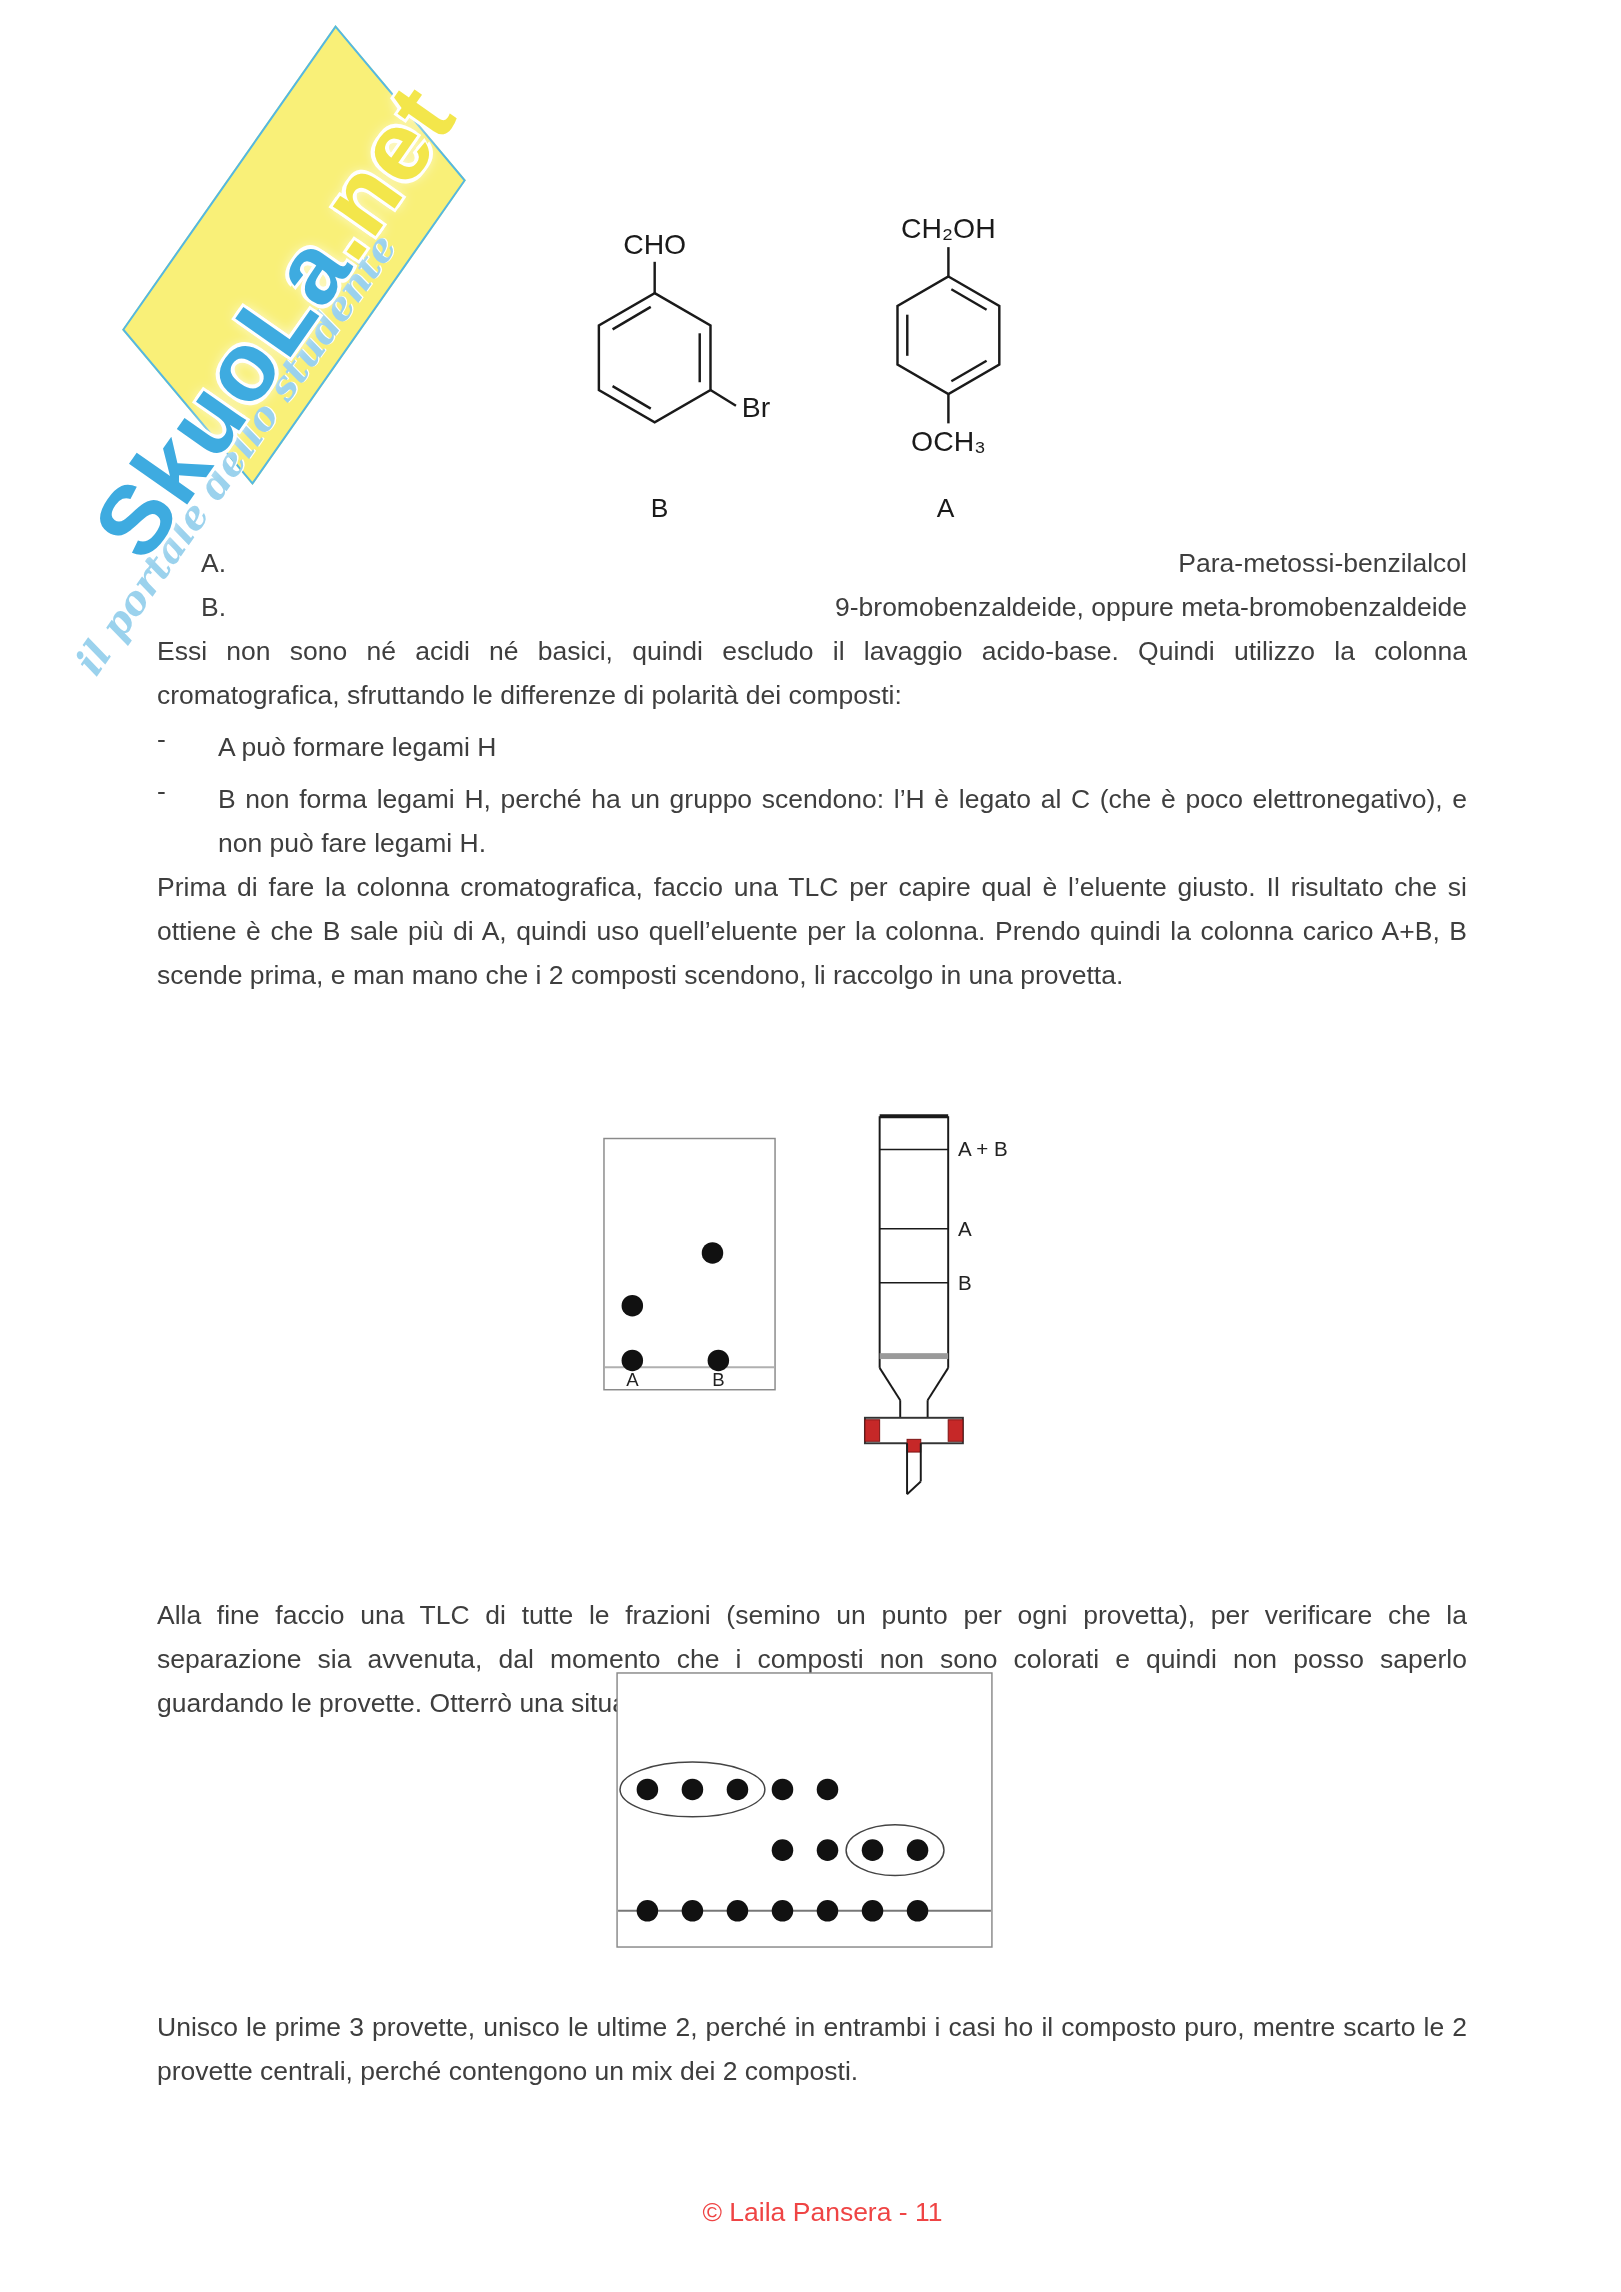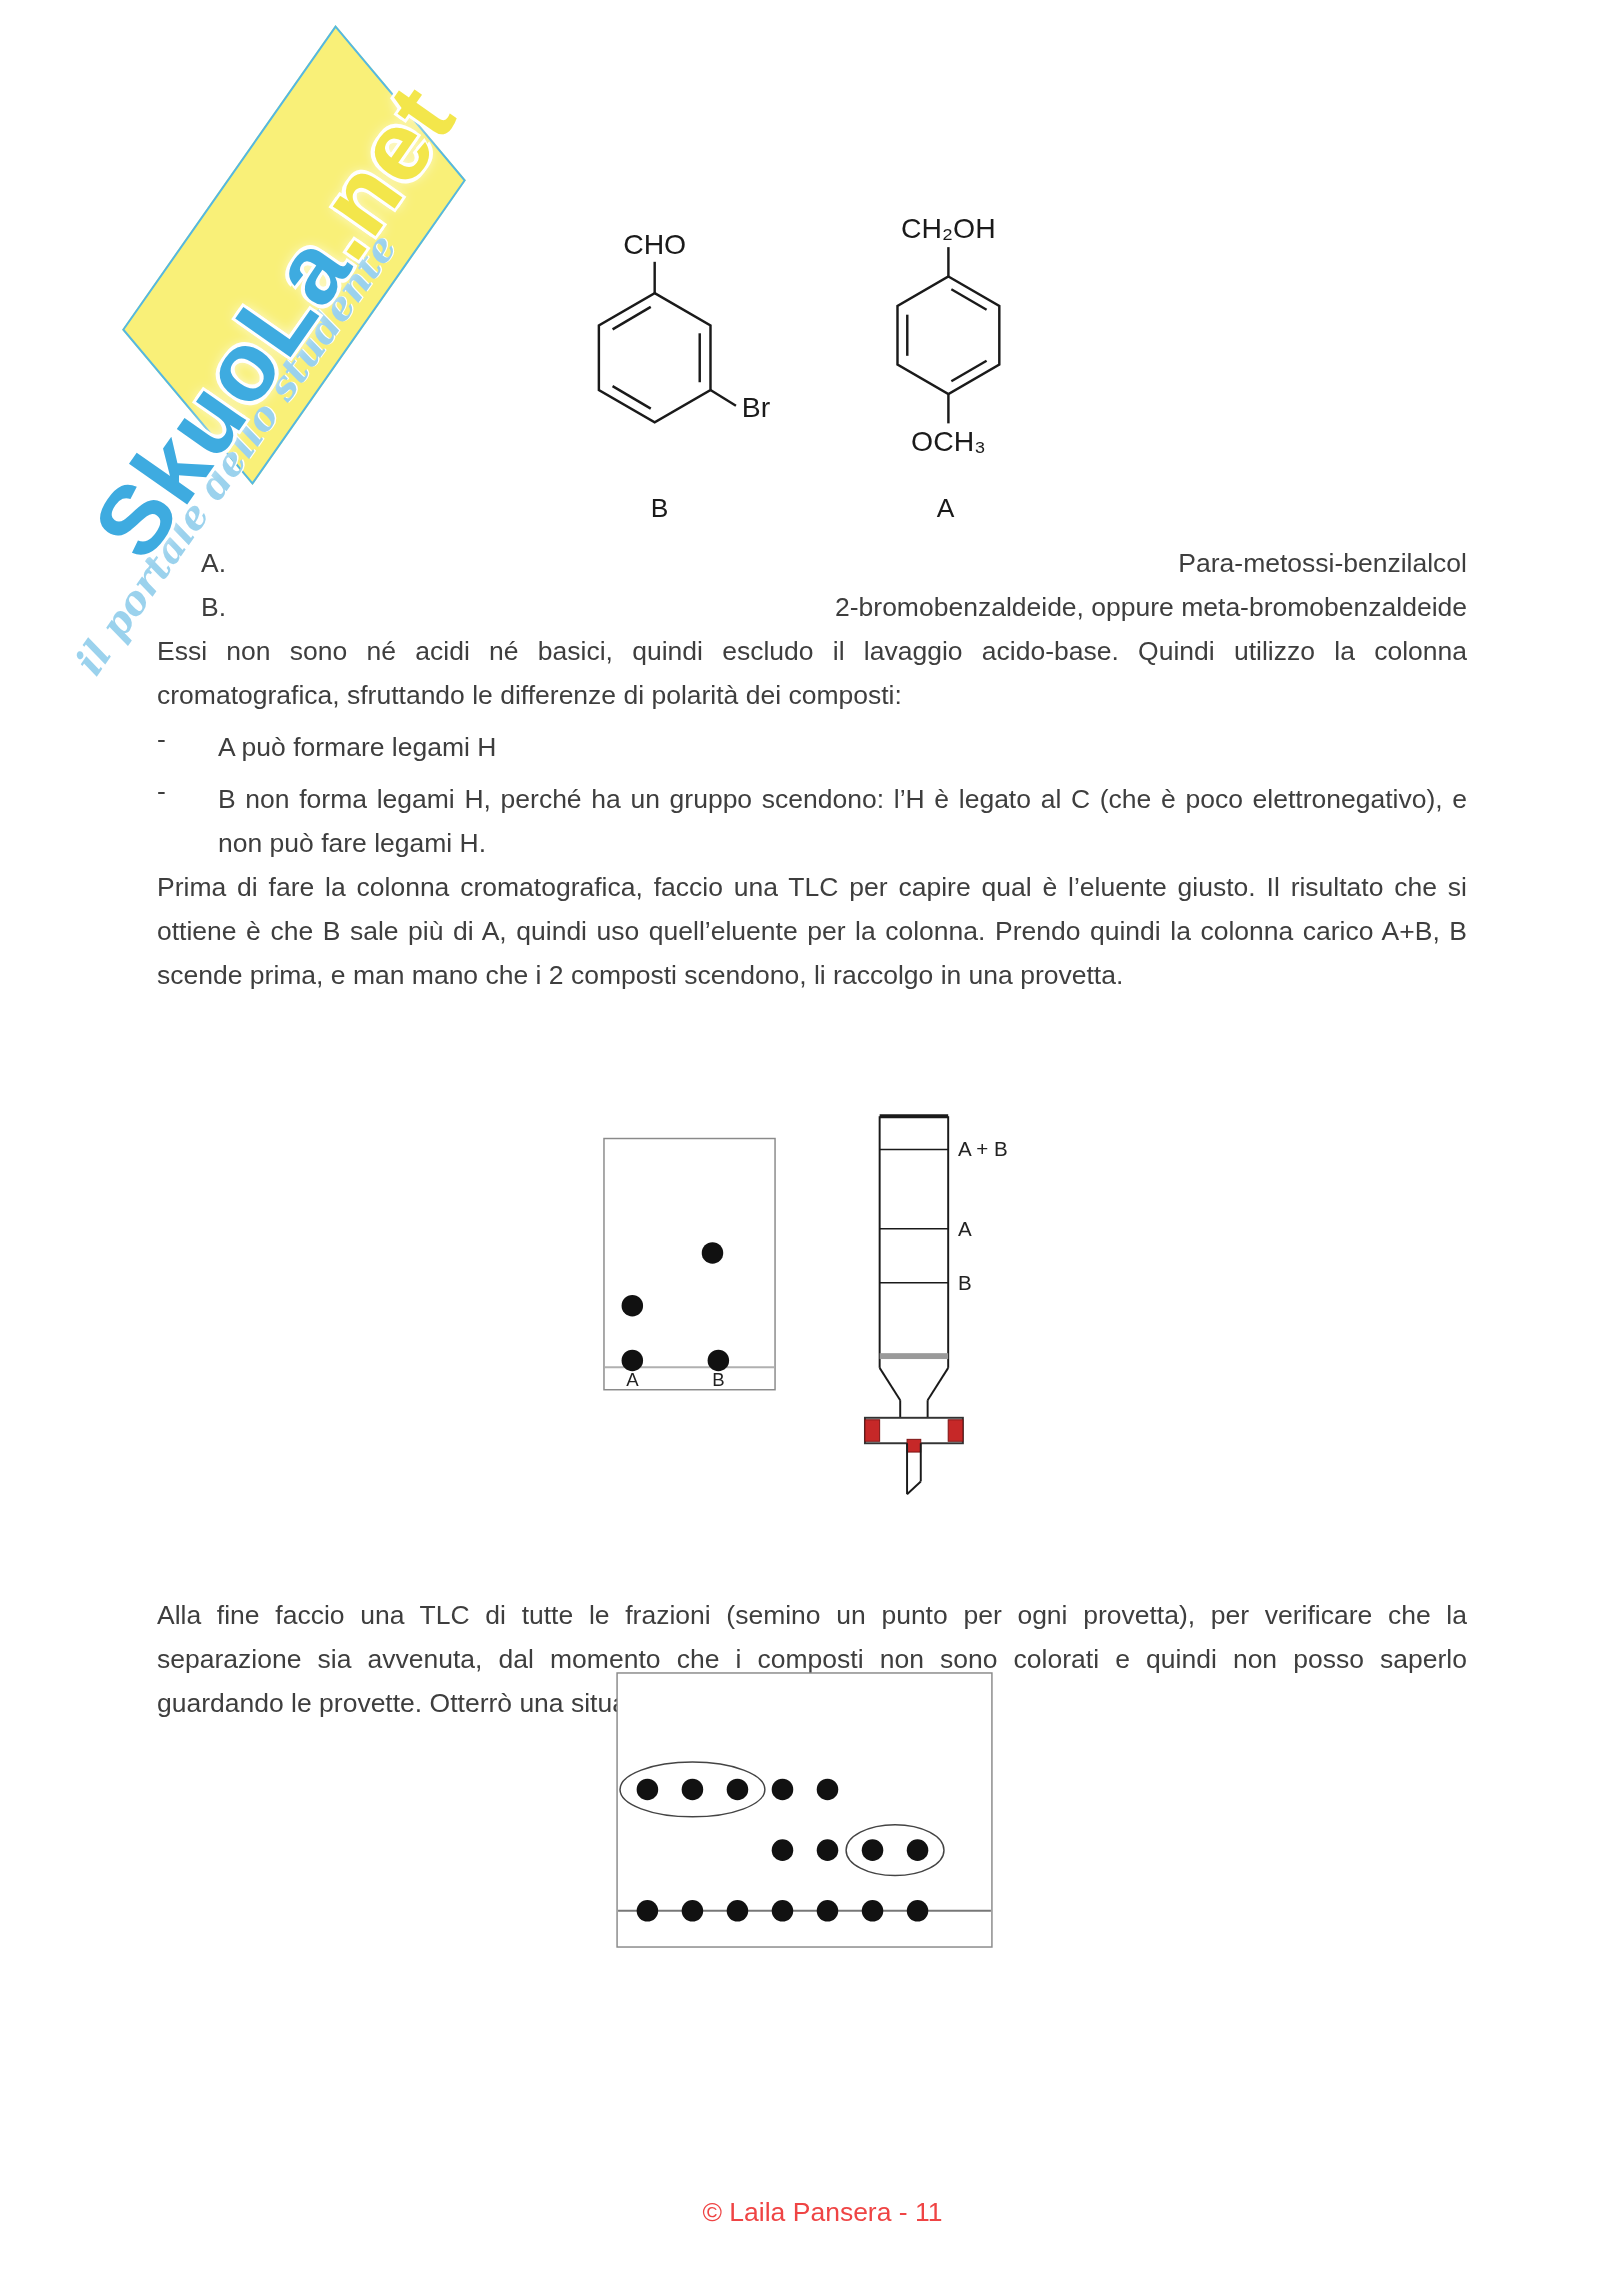--- a/index.html
+++ b/index.html
@@ -104,21 +104,21 @@
   </svg>
 
   <div class="textblock tb-main">
     <div class="clist">
       <div class="clist-item">
         <span class="clist-marker">A.</span>
         <span class="clist-text">Para-metossi-benzilalcol</span>
       </div>
       <div class="clist-item">
         <span class="clist-marker">B.</span>
-        <span class="clist-text">2-bromobenzaldeide, oppure meta-bromobenzaldeide</span>
+        <span class="clist-text">9-bromobenzaldeide, oppure meta-bromobenzaldeide</span>
       </div>
     </div>
     <p class="para">Essi non sono né acidi né basici, quindi escludo il lavaggio acido-base. Quindi utilizzo la colonna cromatografica, sfruttando le differenze di polarità dei composti:</p>
     <div>
       <div class="bullet-item">
         <span class="bullet-marker">-</span>
         <span class="bullet-text">A può formare legami H</span>
       </div>
       <div class="bullet-item">
         <span class="bullet-marker">-</span>
@@ -199,17 +199,20 @@
       <circle cx="124" cy="244" r="11"></circle>
       <circle cx="170" cy="244" r="11"></circle>
       <circle cx="216" cy="244" r="11"></circle>
       <circle cx="262" cy="244" r="11"></circle>
       <circle cx="308" cy="244" r="11"></circle>
     </g>
     <ellipse cx="78" cy="120" rx="74" ry="28" fill="none" stroke="#444" stroke-width="1.5"></ellipse>
     <ellipse cx="285" cy="182" rx="50" ry="26" fill="none" stroke="#444" stroke-width="1.5"></ellipse>
   </svg>
 
+  <div class="textblock tb-concl">
+    <p class="para">Unisco le prime 3 provette, unisco le ultime 2, perché in entrambi i casi ho il composto puro, mentre scarto le 2 provette centrali, perché contengono un mix dei 2 composti.</p>
+  </div>
 
   <div class="footer">© Laila Pansera - 11</div>
 
 </div>
 
 
 </body></html>

